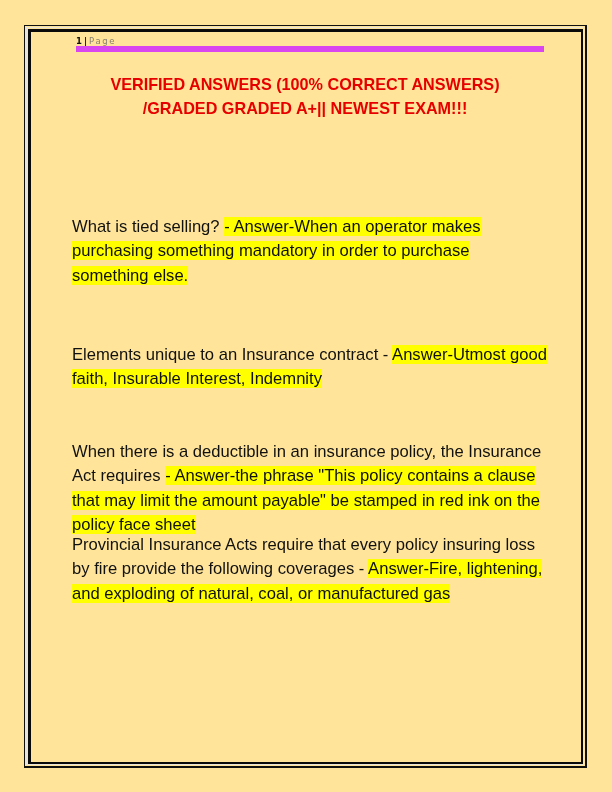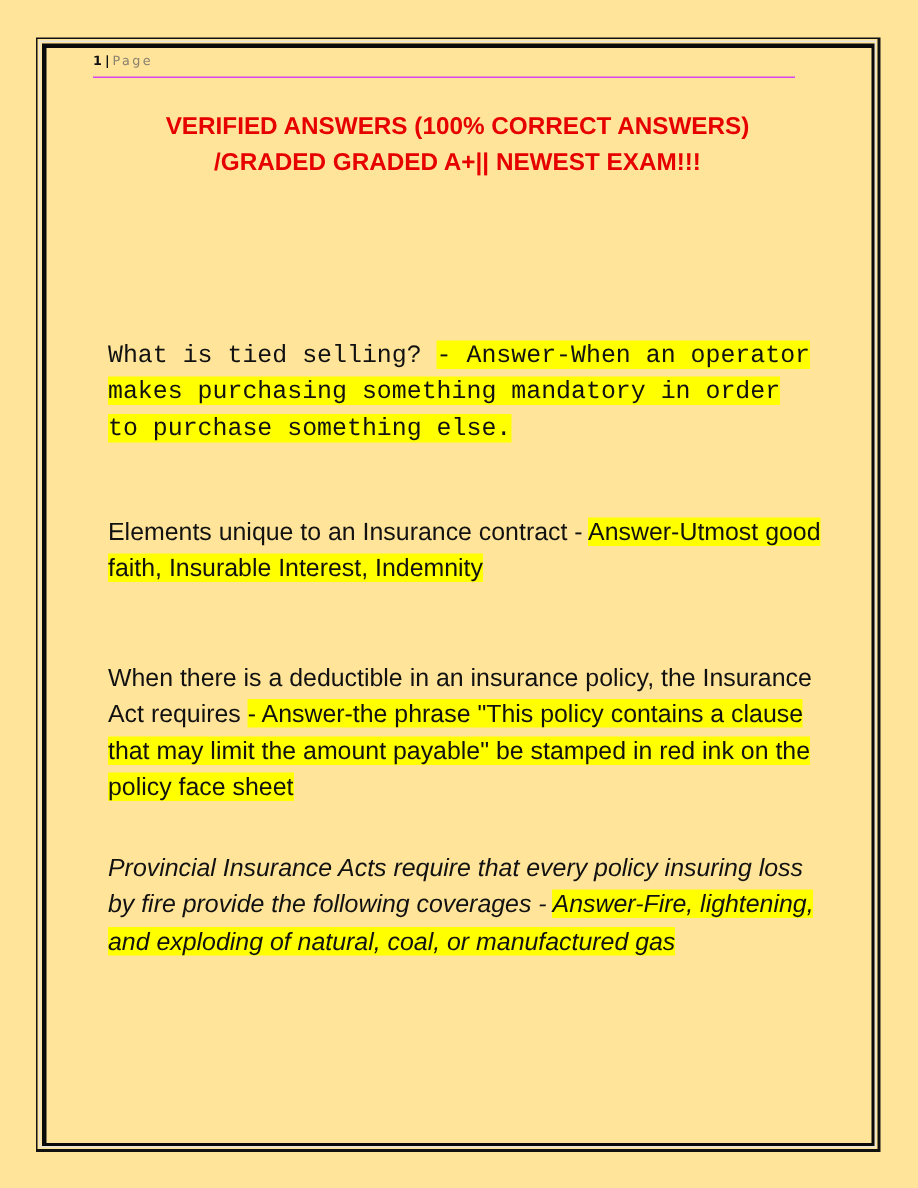--- a/index.html
+++ b/index.html
@@ -40,28 +40,28 @@
       top: 29px;
       width: 555px;
       height: 735px;
       box-sizing: border-box;
       border: 3px solid #0a0a0a;
       border-right-width: 2px;
       border-bottom-width: 2px;
     }
     .page-header {
       position: absolute;
-      left: 62px;
+      left: 76px;
       top: 36px;
       width: 468px;
       height: 16px;
       font-family: "DejaVu Sans", sans-serif;
       font-size: 8.5px;
       color: #222;
-      border-bottom: 1px solid #d946ef;
+      border-bottom: 6px solid #d946ef;
       box-sizing: border-box;
     }
     .page-header .num {
       font-weight: bold;
       color: #111;
     }
     .page-header .sep {
       font-weight: bold;
       color: #111;
       margin: 0 2px;
@@ -85,24 +85,24 @@
       position: absolute;
       left: 72px;
       width: 475px;
       font-size: 16.6px;
       line-height: 24.3px;
       color: #111;
     }
     .qa .ans {
       background: #ffff00;
     }
-    #qa1 { top: 225px; font-family: Liberation Mono, monospace; }
+    #qa1 { top: 215px; }
     #qa2 { top: 343px; }
     #qa3 { top: 440px; }
-    #qa4 { top: 567px; font-style: italic; }
+    #qa4 { top: 533px; }
   </style>
 </head>
 <body>
 
 <div class="border-outer"></div>
 <div class="border-gap"></div>
 <div class="border-inner"></div>
 
 <div class="page-header">
   <span class="num">1</span><span class="sep">|</span><span class="lbl">Page</span>

